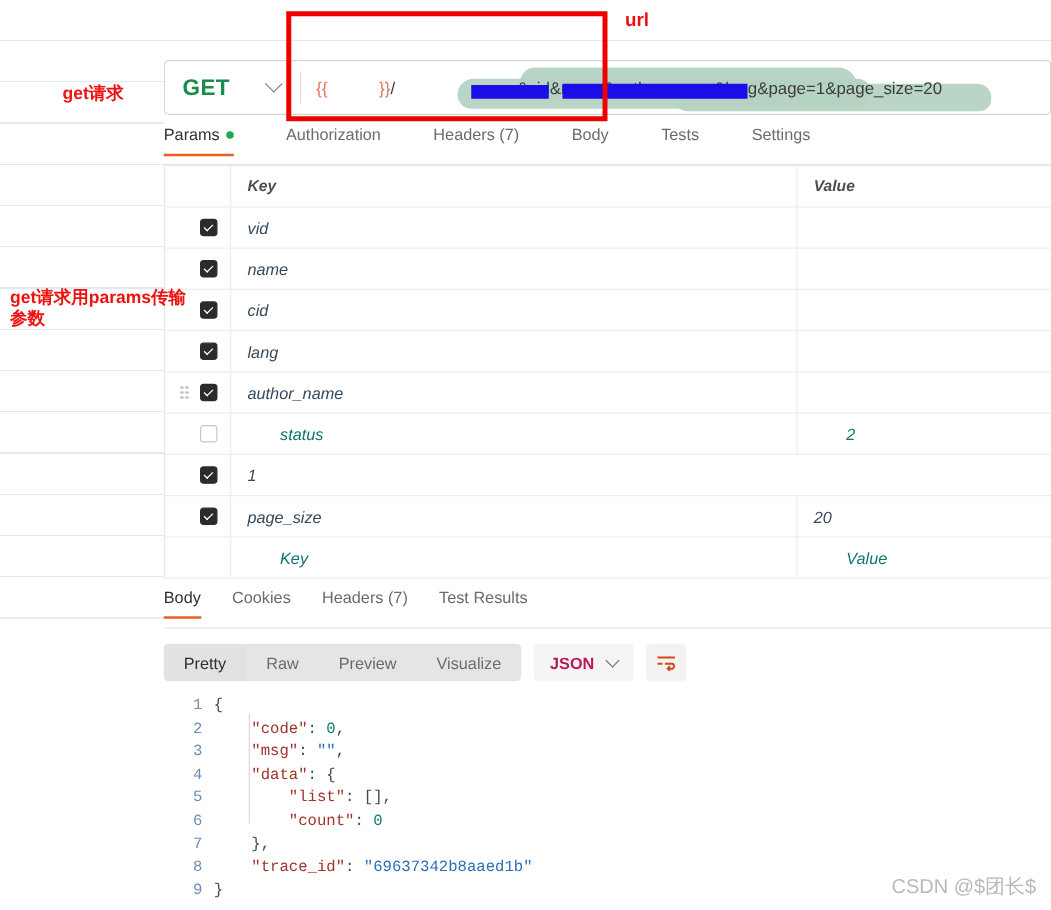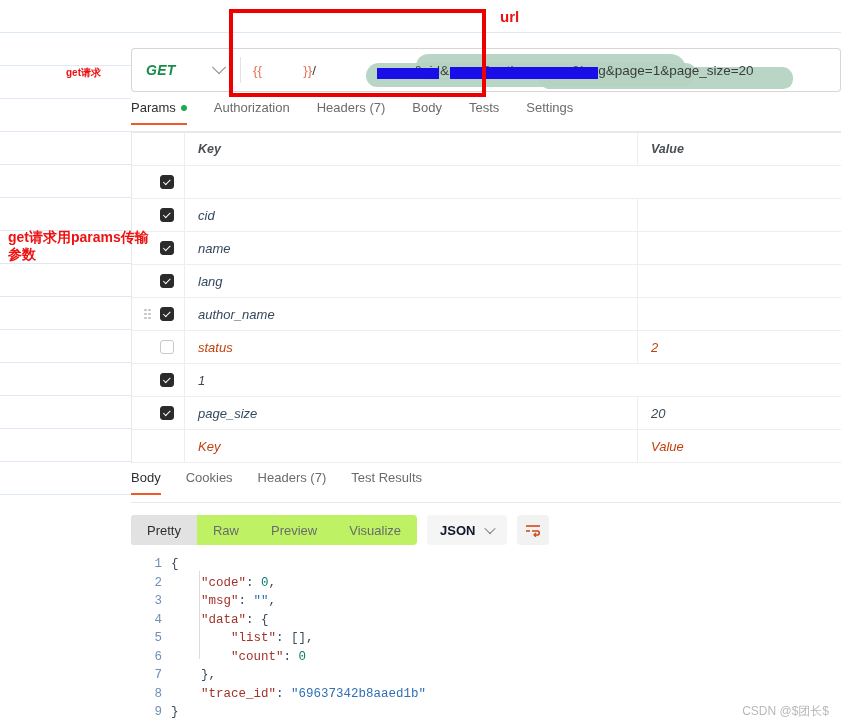--- a/index.html
+++ b/index.html
@@ -71,24 +71,23 @@
     border-radius: 4px 0 0 4px;
     display: flex;
     align-items: center;
     justify-content: space-between;
     padding: 0 14px;
     box-sizing: border-box;
     background: #fff;
   }
   .method-label {
     color: #1a8c4a;
-    font-size: 14px;
+    font-size: 18px;
     font-weight: 600;
     letter-spacing: .3px;
-    font-style: italic;
   }
   .chev {
     width: 9px; height: 9px;
     border-right: 1.6px solid #8a8a8a;
     border-bottom: 1.6px solid #8a8a8a;
     transform: rotate(45deg) translate(-2px,-2px);
   }
   .url-box {
     flex: 1;
     border: 1px solid #d6d6d6;
@@ -135,21 +134,21 @@
   .redact-2 { left: 212px; top: 18px; width: 148px; height: 12px; }
 
   
   .req-tabs {
     position: absolute;
     left: 0; top: 64px;
     width: 710px;
     height: 31px;
     display: flex;
     align-items: flex-start;
-    gap: 1px;
+    gap: 16px;
     border-bottom: 1px solid #e8e8e8;
   }
   .req-tab {
     font-size: 13px;
     color: #6b6b6b;
     padding: 0 0 9px 0;
     margin-right: 26px;
     position: relative;
     white-space: nowrap;
   }
@@ -238,21 +237,21 @@
     flex: 1;
     height: 100%;
     display: flex;
     align-items: center;
     padding-left: 13px;
     box-sizing: border-box;
   }
   .th { font-size: 12.5px; font-weight: 700; color: #4a4f55; }
   .td { font-size: 13px; color: #34495e; }
   .td.num { color: #3b4a58; }
-  .muted { color: #c2410c; }
+  .muted { color: #0f766e; margin-left: 26px; }
 
   
   .resp-tabs {
     position: absolute;
     left: 0; top: 434px;
     width: 710px;
     height: 32px;
     display: flex;
     align-items: flex-start;
     border-bottom: 1px solid #e8e8e8;
@@ -278,21 +277,21 @@
     position: absolute;
     left: 0; top: 478px;
     width: 710px;
     height: 32px;
     display: flex;
     align-items: center;
     gap: 10px;
   }
   .seg {
     display: flex;
-    background: #bef264;
+    background: #e5e5e5;
     border-radius: 4px;
     height: 30px;
     align-items: stretch;
     overflow: hidden;
   }
   .seg-item {
     display: flex;
     align-items: center;
     padding: 0 16px;
     font-size: 13px;
@@ -306,21 +305,21 @@
   .fmt-select {
     display: flex;
     align-items: center;
     gap: 11px;
     background: #f5f5f5;
     border-radius: 4px;
     height: 30px;
     padding: 0 13px;
     font-size: 13px;
     font-weight: 600;
-    color: #0f172a;
+    color: #be185d;
   }
   .chev-sm {
     width: 7px; height: 7px;
     border-right: 1.5px solid #7b7b7b;
     border-bottom: 1.5px solid #7b7b7b;
     transform: rotate(45deg) translate(-1px,-1px);
   }
   .wrap-btn {
     width: 32px; height: 30px;
     background: #f2f2f2;
@@ -364,37 +363,37 @@
 
   
   .anno {
     position: absolute;
     color: #ee1111;
     font-weight: 700;
     font-family: "Liberation Sans", sans-serif;
     z-index: 30;
     white-space: pre-line;
   }
-  #anno-get { left: 66px; top: 66px; font-size: 10px; }
+  #anno-get { left: 50px; top: 66px; font-size: 14px; }
   #anno-params { left: 8px; top: 229px; font-size: 14px; line-height: 17px; }
   #anno-url { left: 500px; top: 8px; font-size: 15px; }
   #red-box {
     position: absolute;
     left: 229px; top: 9px;
     width: 257px; height: 88px;
     border: 4px solid #ee0000;
     box-sizing: border-box;
     z-index: 29;
   }
 
   
   #watermark {
     position: absolute;
     right: 12px; bottom: 8px;
-    font-size: 12px;
+    font-size: 16px;
     color: #b9b9b9;
     z-index: 25;
   }
 </style>
 </head>
 <body>
 
 <div id="ruled-bg"></div>
 <div id="ruled-bg-right"></div>
 
@@ -435,40 +434,43 @@
       </div>
       <div class="c-val">
         <span class="th">Value</span>
       </div>
     </div>
 
     <div class="prow">
       <div class="c-handle">
         <span class="cbx on"></span>
       </div>
+      <div class="c-key">
+          <span class="td">vid</span>
+        </div>
     </div>
 
     <div class="prow">
       <div class="c-handle">
         <span class="cbx on"></span>
       </div>
       <div class="c-key">
+          <span class="td">name</span>
+        </div>
+      <div class="c-val">
+          <span class="td num"></span>
+        </div>
+    </div>
+
+    <div class="prow">
+      <div class="c-handle">
+        <span class="cbx on"></span>
+      </div>
+      <div class="c-key">
           <span class="td">cid</span>
-        </div>
-      <div class="c-val">
-          <span class="td num"></span>
-        </div>
-    </div>
-
-    <div class="prow">
-      <div class="c-handle">
-        <span class="cbx on"></span>
-      </div>
-      <div class="c-key">
-          <span class="td">name</span>
         </div>
       <div class="c-val">
           <span class="td num"></span>
         </div>
     </div>
 
     <div class="prow">
       <div class="c-handle">
         <span class="cbx on"></span>
       </div>

